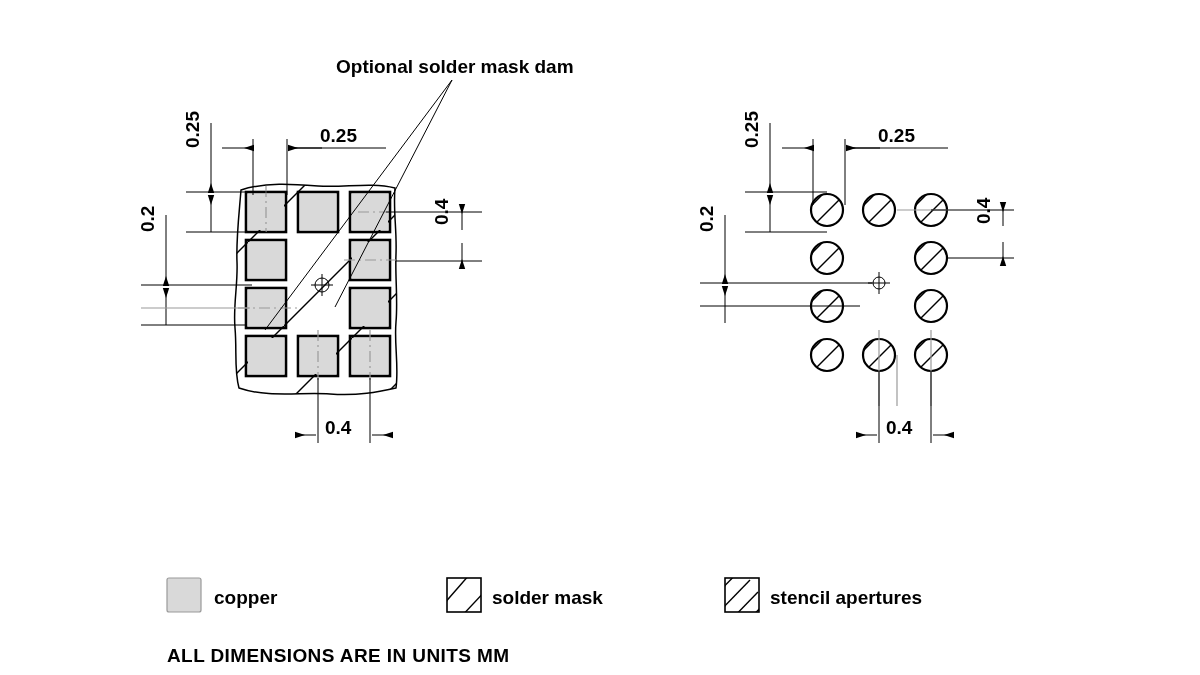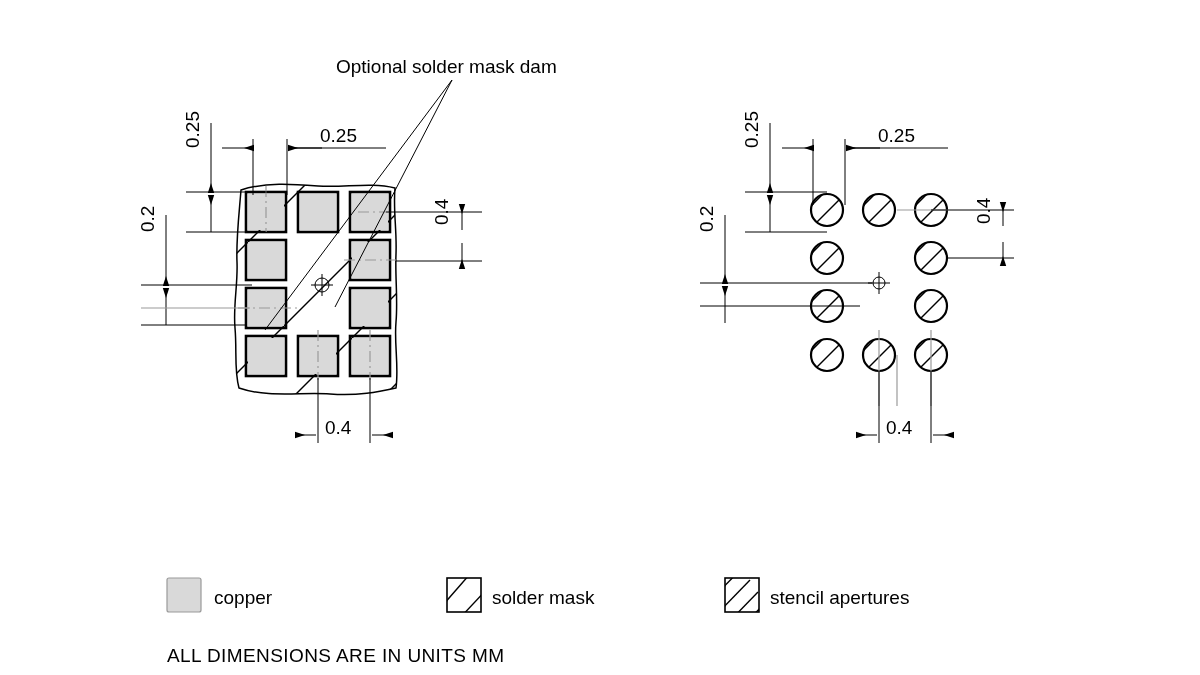--- a/index.html
+++ b/index.html
@@ -13,20 +13,21 @@
     height: 675px;
     font-family: "Liberation Sans", sans-serif;
     color: #000000;
     overflow: hidden;
     position: relative;
   }
   #stage {
     position: relative;
     width: 1200px;
     height: 675px;
+    font-weight: bold;
   }
   svg.drawing {
     position: absolute;
     top: 0;
     left: 0;
     width: 1200px;
     height: 675px;
   }
   text {
     font-family: "Liberation Sans", sans-serif;

